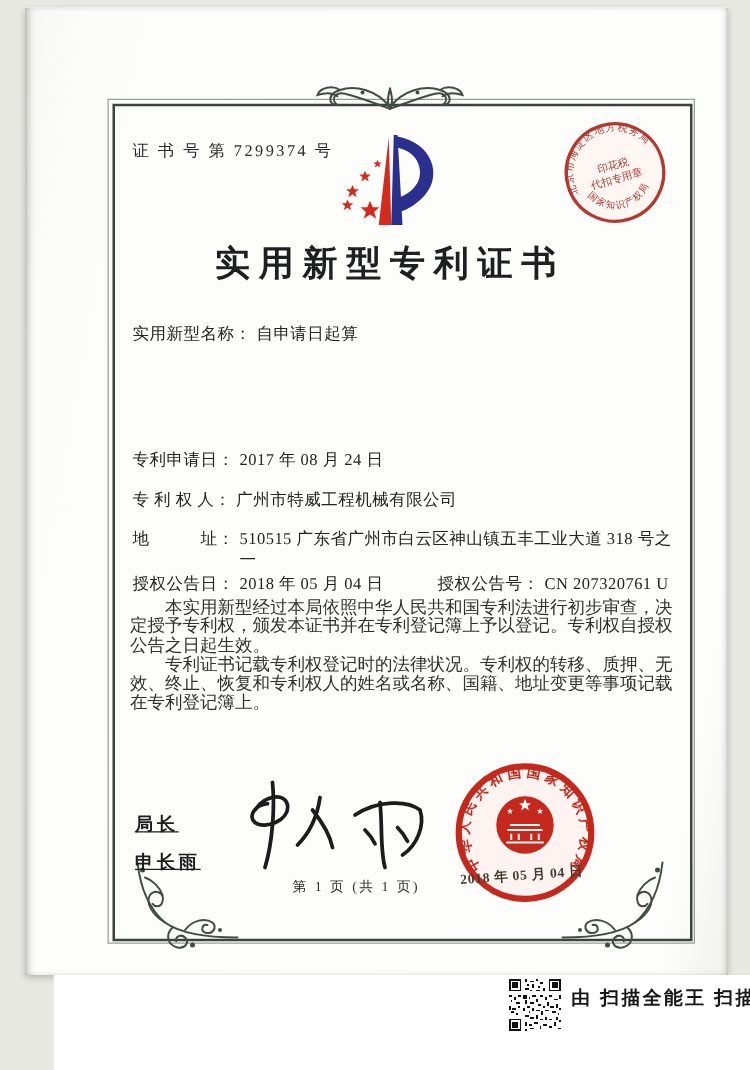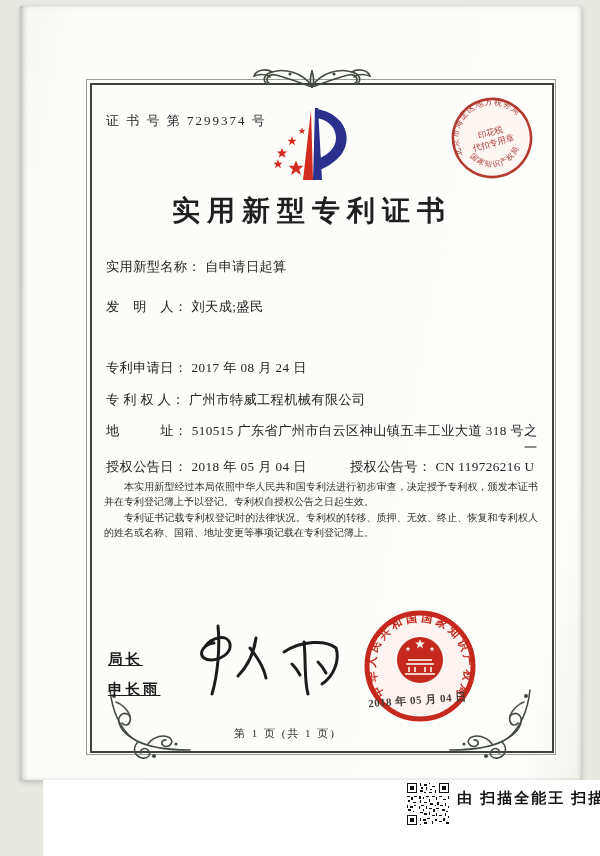--- a/index.html
+++ b/index.html
@@ -18,26 +18,26 @@
   .frame-outer{position:absolute;left:66px;top:73px;width:468px;height:674px;border:1px solid #999e95;}
   .frame-inner{position:absolute;left:70px;top:77px;width:460px;height:666px;border:2px solid #3e423c;}
   .cert-no{position:absolute;left:86px;top:106px;font-size:13px;letter-spacing:2px;color:#27292b;}
   .title{
     position:absolute;left:70px;top:186px;width:444px;text-align:center;
     font-size:28px;font-weight:bold;letter-spacing:7px;color:#1e1f21;
   }
   .frow{position:absolute;left:86px;font-size:13.2px;color:#232323;letter-spacing:.4px;white-space:nowrap;}
   .frow .fvalue{margin-left:4px;}
   .frow-wrap{white-space:normal;}
-  .frow-wrap .fvalue{display:inline-block;vertical-align:top;width:346px;line-height:17px;text-align:right;}
+  .frow-wrap .fvalue{display:inline-block;vertical-align:top;width:346px;line-height:17px;}
   .paras{position:absolute;left:84px;top:473px;width:434px;}
-  .paras p{margin:0;text-indent:2em;font-size:10px;line-height:15.3px;text-align:justify;color:#30302e;}
+  .paras p{margin:0;text-indent:2em;font-size:14px;line-height:15.3px;text-align:justify;color:#30302e;}
   .director{position:absolute;left:88px;top:644px;font-size:14.5px;letter-spacing:3px;color:#1d1d1d;font-weight:600;}
   .director div{margin-bottom:11px;text-decoration:underline;}
-  .page-note{position:absolute;left:70px;top:720px;width:390px;text-align:center;font-size:11px;letter-spacing:2px;color:#2c2c2c;}
+  .page-note{position:absolute;left:70px;top:696px;width:390px;text-align:center;font-size:11px;letter-spacing:2px;color:#2c2c2c;}
   .seal-date{
     position:absolute;left:348px;top:686px;width:120px;font-size:11px;color:#463c33;
     letter-spacing:.5px;transform:rotate(-4deg);font-weight:600;white-space:nowrap;
   }
   .scan-footer{position:absolute;left:0;top:780px;width:600px;height:76px;background:#ffffff;margin-left:43px;}
   .scan-footer .cam-text{
     position:absolute;left:414px;top:9px;font-size:15px;font-weight:bold;letter-spacing:2px;color:#161616;
     font-family:"Liberation Sans","DejaVu Sans",sans-serif;white-space:nowrap;
   }
   .ornament{stroke:#434c40;fill:none;stroke-width:1.6;stroke-linecap:round;}
@@ -120,37 +120,34 @@
     </text>
     <text x="44" y="41" text-anchor="middle" font-size="8.5" fill="#a93a31">印花税</text>
     <text x="44" y="52" text-anchor="middle" font-size="8.5" fill="#a93a31">代扣专用章</text>
   </svg>
 
   <div class="title">实用新型专利证书</div>
 
   <div class="frow" style="top:252px;">
     <span class="flabel">实用新型名称：</span><span class="fvalue">自申请日起算</span>
   </div>
-  <div class="frow" style="top:292px;">
-    <span class="flabel">发　明　人：</span><span class="fvalue">刘天成;盛民</span>
-  </div>
   <div class="frow" style="top:353px;">
     <span class="flabel">专利申请日：</span><span class="fvalue">2017 年 08 月 24 日</span>
   </div>
   <div class="frow" style="top:385px;text-align:center;">
     <span class="flabel">专 利 权 人：</span><span class="fvalue">广州市特威工程机械有限公司</span>
   </div>
   <div class="frow frow-wrap" style="top:416px;">
     <span class="flabel">地　　　址：</span><span class="fvalue">510515 广东省广州市白云区神山镇五丰工业大道 318 号之一</span>
   </div>
   <div class="frow" style="top:452px;">
     <span class="flabel">授权公告日：</span><span class="fvalue">2018 年 05 月 04 日</span>
   </div>
   <div class="frow" style="top:452px;left:330px;">
-    <span class="flabel">授权公告号：</span><span class="fvalue">CN 119726216 U</span>
+    <span class="flabel">授权公告号：</span><span class="fvalue">CN 207320761 U</span>
   </div>
 
   <div class="paras">
     <p>本实用新型经过本局依照中华人民共和国专利法进行初步审查，决定授予专利权，颁发本证书并在专利登记簿上予以登记。专利权自授权公告之日起生效。</p>
     <p>专利证书记载专利权登记时的法律状况。专利权的转移、质押、无效、终止、恢复和专利权人的姓名或名称、国籍、地址变更等事项记载在专利登记簿上。</p>
   </div>
 
   <div class="director">
     <div>局长</div>
     <div>申长雨</div>

